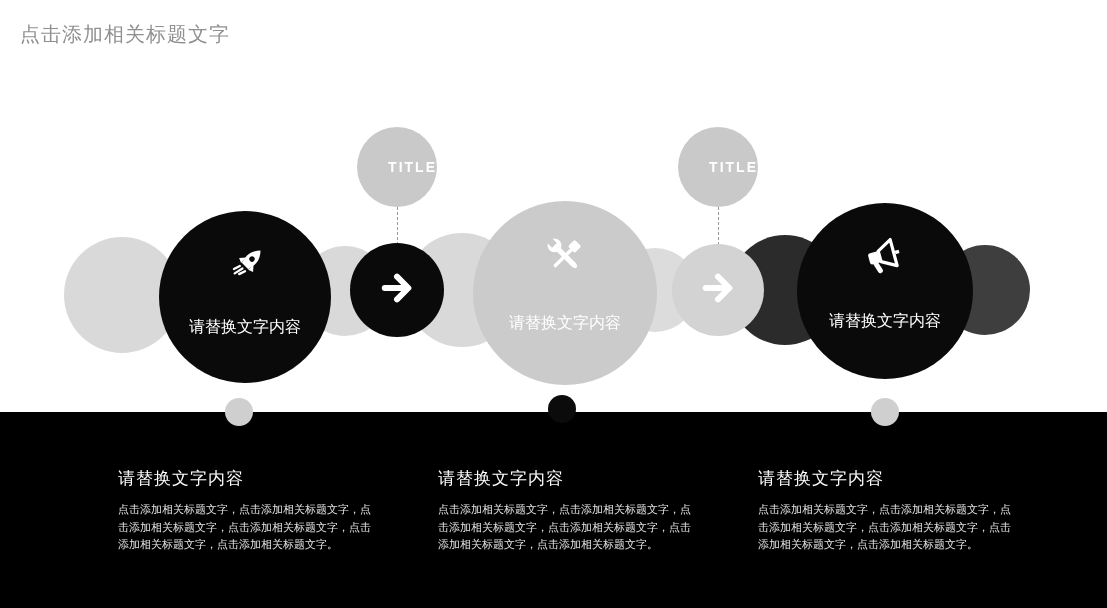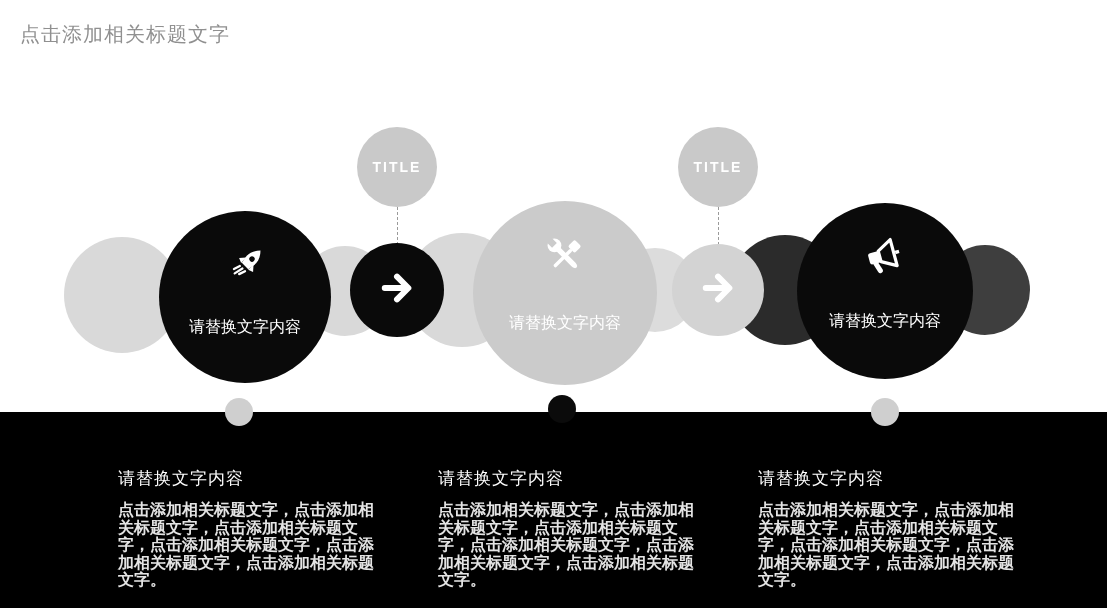--- a/index.html
+++ b/index.html
@@ -15,21 +15,21 @@
   
   .bg-c1 { left:64px;  top:237px; width:116px; height:116px; background:#d9d9d9; }
   .bg-c2 { left:300px; top:246px; width:90px;  height:90px;  background:#d9d9d9; }
   .bg-c3 { left:405px; top:233px; width:114px; height:114px; background:#d9d9d9; }
   .bg-c4 { left:613px; top:248px; width:84px;  height:84px;  background:#dcdcdc; }
   .bg-c5 { left:730px; top:235px; width:110px; height:110px; background:#2b2b2b; }
   .bg-c6 { left:940px; top:245px; width:90px;  height:90px;  background:#3e3e3e; }
 
   
   .title-bubble { width:80px; height:80px; top:127px; background:#c9c9c9; z-index:2;
-                  display:flex; align-items:center; justify-content:center;
+                  display:flex; align-items:center; justify-content:flex-end;
                   color:#ffffff; font-size:14px; letter-spacing:2px; font-weight:700; }
   .tb-1 { left:357px; } .tb-2 { left:678px; }
   .connector { position:absolute; width:0; top:207px; height:38px;
                border-left:1px dashed #9a9a9a; z-index:1; }
   .cn-1 { left:397px; } .cn-2 { left:718px; }
 
   
   .step { z-index:3; display:flex; flex-direction:column; align-items:center; }
   .step-rocket    { left:159px; top:211px; width:172px; height:172px; background:#0a0a0a; }
   .step-tools     { left:473px; top:201px; width:184px; height:184px; background:#cbcbcb; }
@@ -50,21 +50,21 @@
   .dot-1 { left:225px; top:398px; width:28px; height:28px; background:#cfcfcf; }
   .dot-2 { left:548px; top:395px; width:28px; height:28px; background:#0b0b0b; }
   .dot-3 { left:871px; top:398px; width:28px; height:28px; background:#cfcfcf; }
 
   
   .band { position:absolute; left:0; top:412px; width:1107px; height:196px;
           background:#000000; z-index:4; }
   .col { position:absolute; top:55px; width:258px; }
   .col-1 { left:118px; } .col-2 { left:438px; } .col-3 { left:758px; }
   .col-heading { color:#fdfdfd; font-size:17px; margin-bottom:11px; letter-spacing:1px; }
-  .col-body { color:#e4e4e4; font-size:16px; line-height:17.5px;font-weight:bold; }
+  .col-body { color:#e4e4e4; font-size:11px; line-height:17.5px; }
 </style>
 </head>
 <body>
 
 <div class="slide">
 
   <div class="slide-title">点击添加相关标题文字</div>
 
   <div class="circle bg-c1"></div>
   <div class="circle bg-c2"></div>

